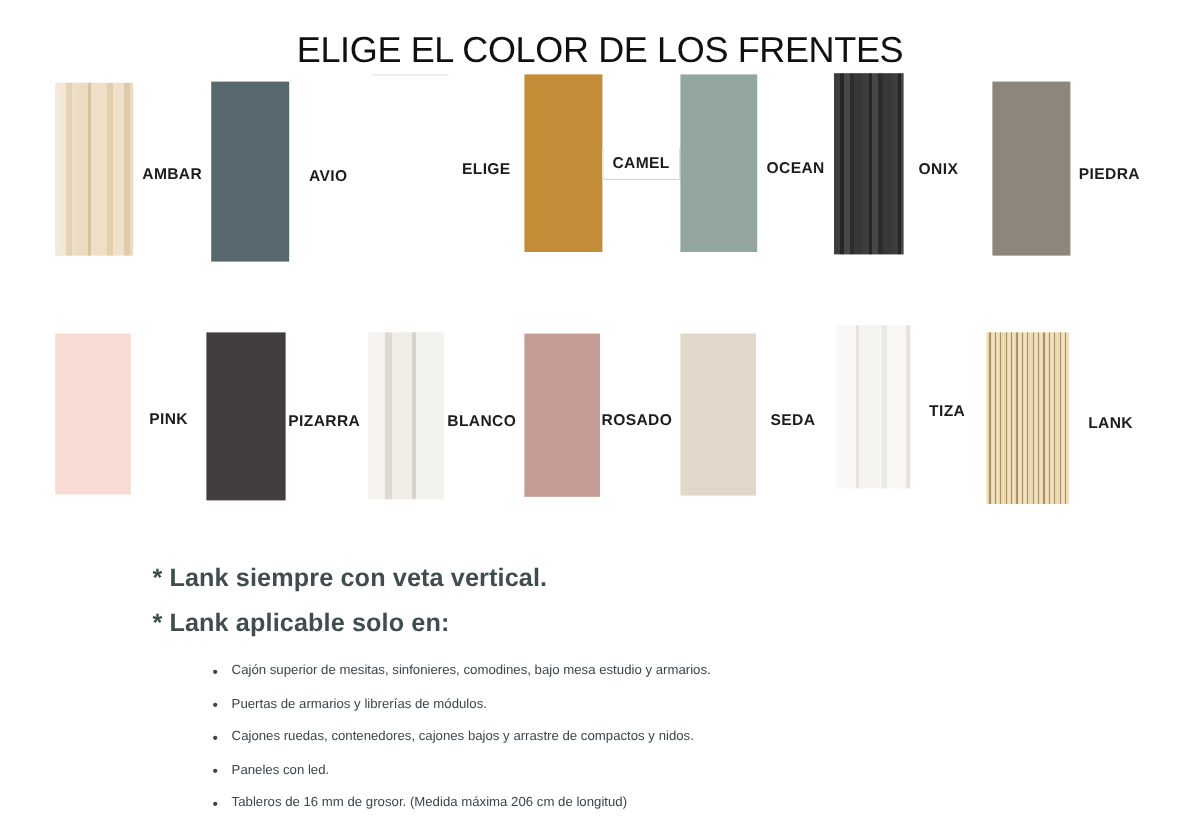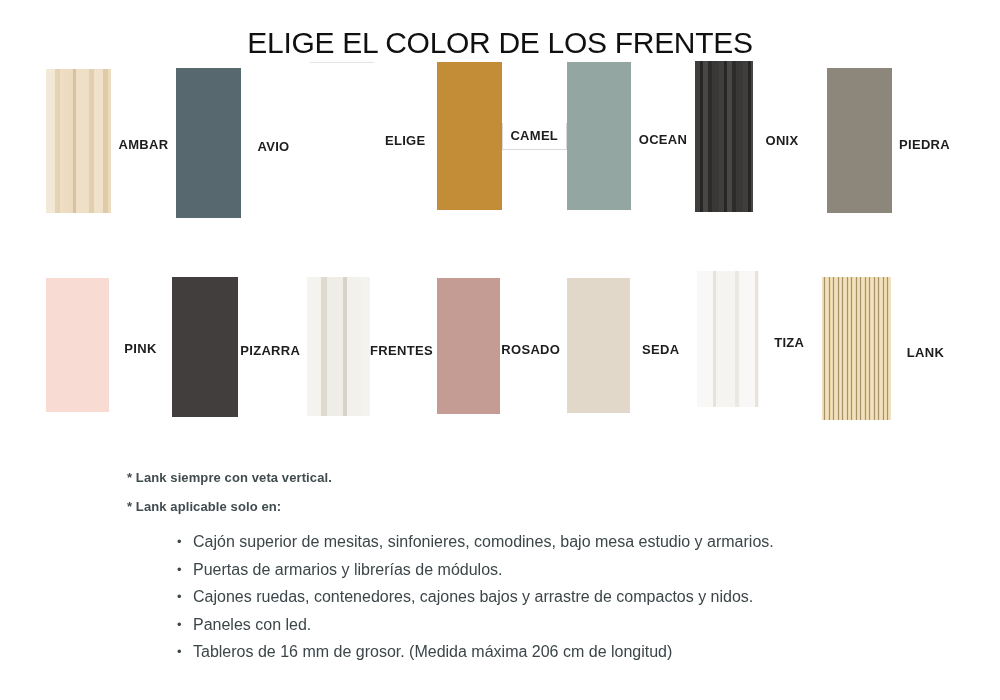--- a/index.html
+++ b/index.html
@@ -72,26 +72,26 @@
       rgba(255,255,255,0.30) 19px 38px,
       rgba(168,163,153,0.10) 38px 42px);}
   .t-lank{background-image:repeating-linear-gradient(90deg,
       rgba(255,255,255,0.25) 0px 1.5px,
       rgba(0,0,0,0) 1.5px 2.5px,
       rgba(118,90,44,0.55) 2.5px 3.5px,
       rgba(0,0,0,0) 3.5px 4.5px);}
   
   .notes{position:absolute;left:127px;top:470px;width:780px;}
   .note-bold{
-    font-weight:bold;font-size:13px;color:#414c4f;
+    font-weight:bold;font-size:21px;color:#414c4f;
     margin:0 0 14px 0;letter-spacing:0.1px;
   }
   .bullet-list{list-style:none;margin:2px 0 0 0;padding:0 0 0 50px;}
   .bullet-list li{
-    position:relative;font-size:16px;color:#3c4649;
+    position:relative;font-size:11px;color:#3c4649;
     line-height:27.5px;padding-left:16px;
   }
   .bullet-list li::before{
     content:"\2022";position:absolute;left:0;top:0;
     font-size:13px;color:#3c4649;
   }
 </style>
 </head>
 <body>
 
@@ -132,21 +132,21 @@
       <div class="cell c-pink">
         <div class="tile t-pink" style="background-color: rgb(248, 220, 211);"></div>
         <div class="lbl">PINK</div>
       </div>
       <div class="cell c-pizarra">
         <div class="tile t-pizarra" style="background-color: rgb(66, 62, 61);"></div>
         <div class="lbl">PIZARRA</div>
       </div>
       <div class="cell c-quarzo">
         <div class="tile t-quarzo" style="background-color: rgb(234, 231, 223);"></div>
-        <div class="lbl">FRENTES</div>
+        <div class="lbl">BLANCO</div>
       </div>
       <div class="cell c-rosado">
         <div class="tile t-rosado" style="background-color: rgb(197, 156, 148);"></div>
         <div class="lbl">ROSADO</div>
       </div>
       <div class="cell c-seda">
         <div class="tile t-seda" style="background-color: rgb(226, 216, 202);"></div>
         <div class="lbl">SEDA</div>
       </div>
       <div class="cell c-tiza">

